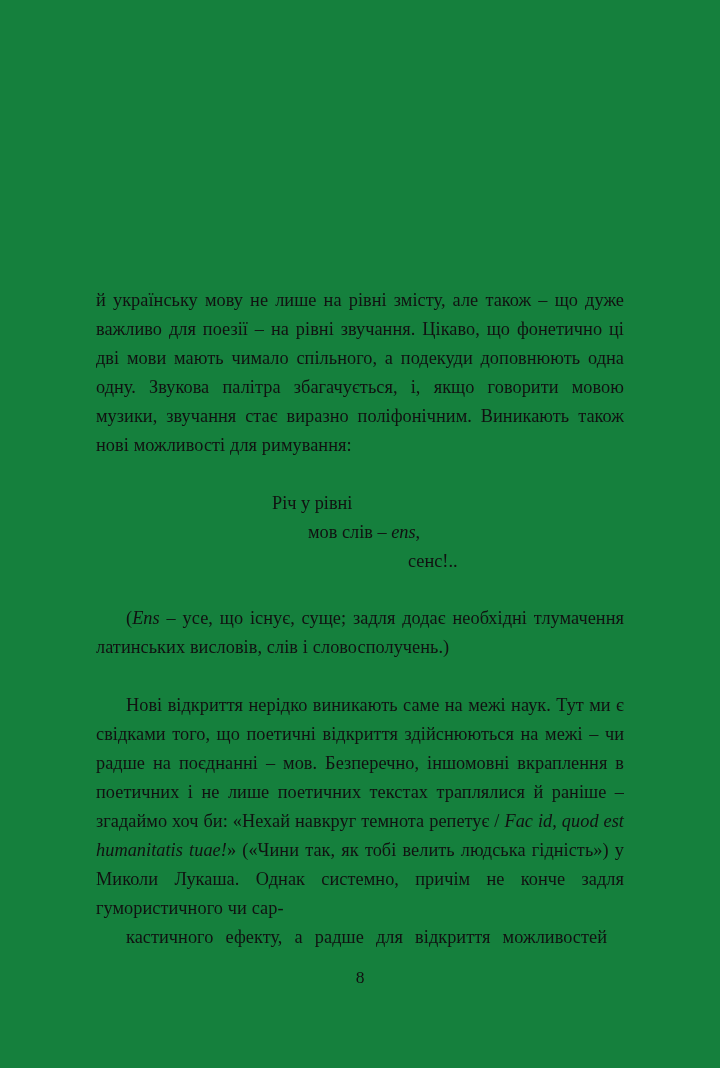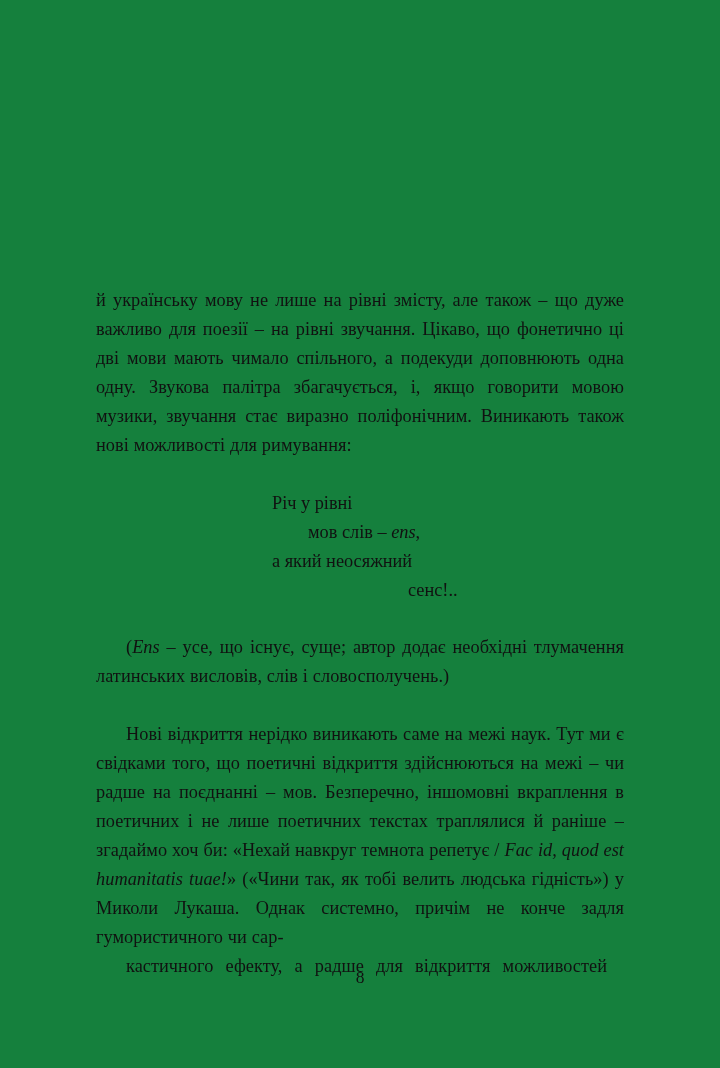--- a/index.html
+++ b/index.html
@@ -89,27 +89,26 @@
 
   <div class="text-block">
 
     <p class="body-para no-indent">й українську мову не лише на рівні змісту, але також – що дуже важливо для поезії – на рівні звучання. Цікаво, що фонетично ці дві мови мають чимало спільного, а подекуди доповнюють одна одну. Звукова палітра збагачується, і, якщо говорити мовою музики, звучання стає виразно поліфонічним. Виникають також нові можливості для римування:</p>
 
     <div class="gap-before-poem"></div>
 
     <div class="poem">
       <span class="ln ln-1">Річ у рівні</span>
       <span class="ln ln-2"><span>мов слів – </span><span class="latin">ens</span><span>,</span></span>
-      <span class="ln ln-3">а який неосяжний</span>
       <span class="ln ln-4">сенс!..</span>
     </div>
 
     <div class="gap-after-poem"></div>
 
-    <p class="body-para indent"><span>(</span><span class="latin">Ens</span><span> – усе, що існує, суще; автор додає необхідні тлумачення латинських висловів, слів і словосполучень.)</span></p>
+    <p class="body-para indent"><span>(</span><span class="latin">Ens</span><span> – усе, що існує, суще; задля додає необхідні тлумачення латинських висловів, слів і словосполучень.)</span></p>
 
     <div class="gap-para"></div>
 
     <p class="body-para indent"><span>Нові відкриття нерідко виникають саме на межі наук. Тут ми є свідками того, що поетичні відкриття здійснюються на межі – чи радше на поєднанні – мов. Безперечно, іншомовні вкраплення в поетичних і не лише поетичних текстах траплялися й раніше – згадаймо хоч би: «Нехай навкруг темнота репетує / </span><span class="latin">Fac id, quod est humanitatis tuae!</span><span>» («Чини так, як тобі велить людська гідність») у Миколи Лукаша. Однак системно, причім не конче задля гумористичного чи сар-</span><span class="lastline-loose">кастичного ефекту, а радше для відкриття можливостей</span></p>
 
   </div>
 
   <div class="folio">8</div>
 
 </div>

